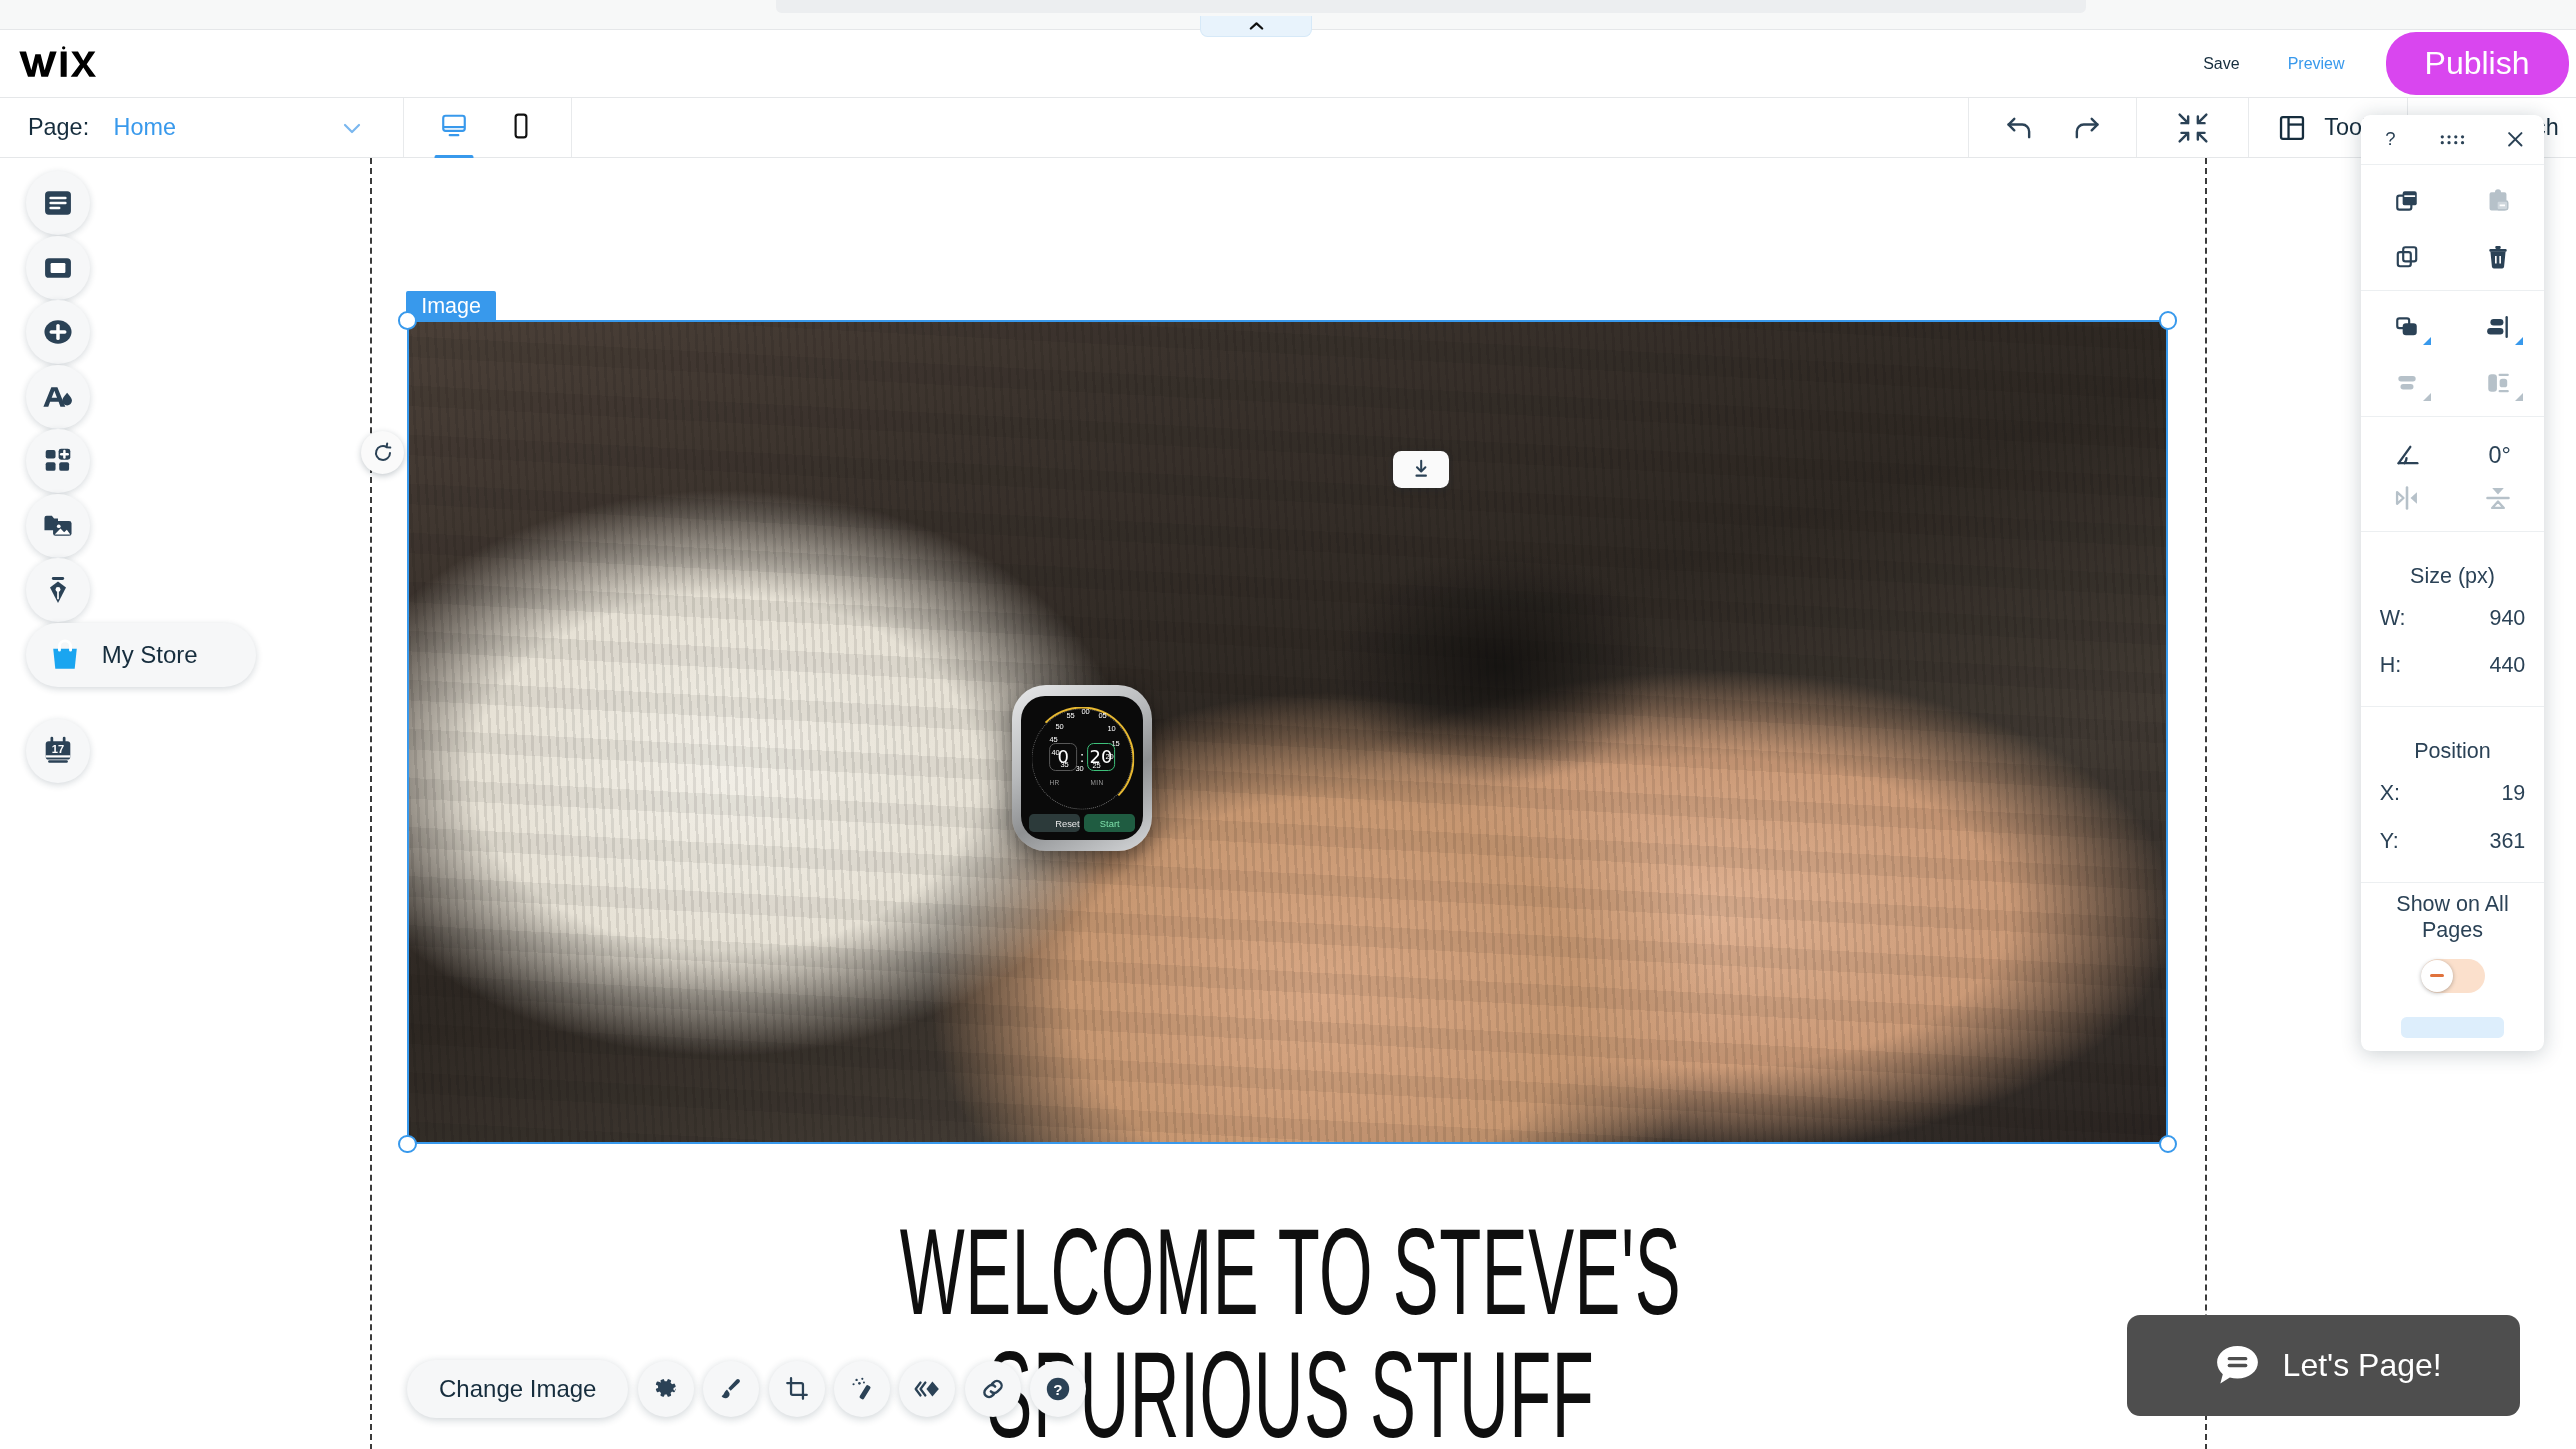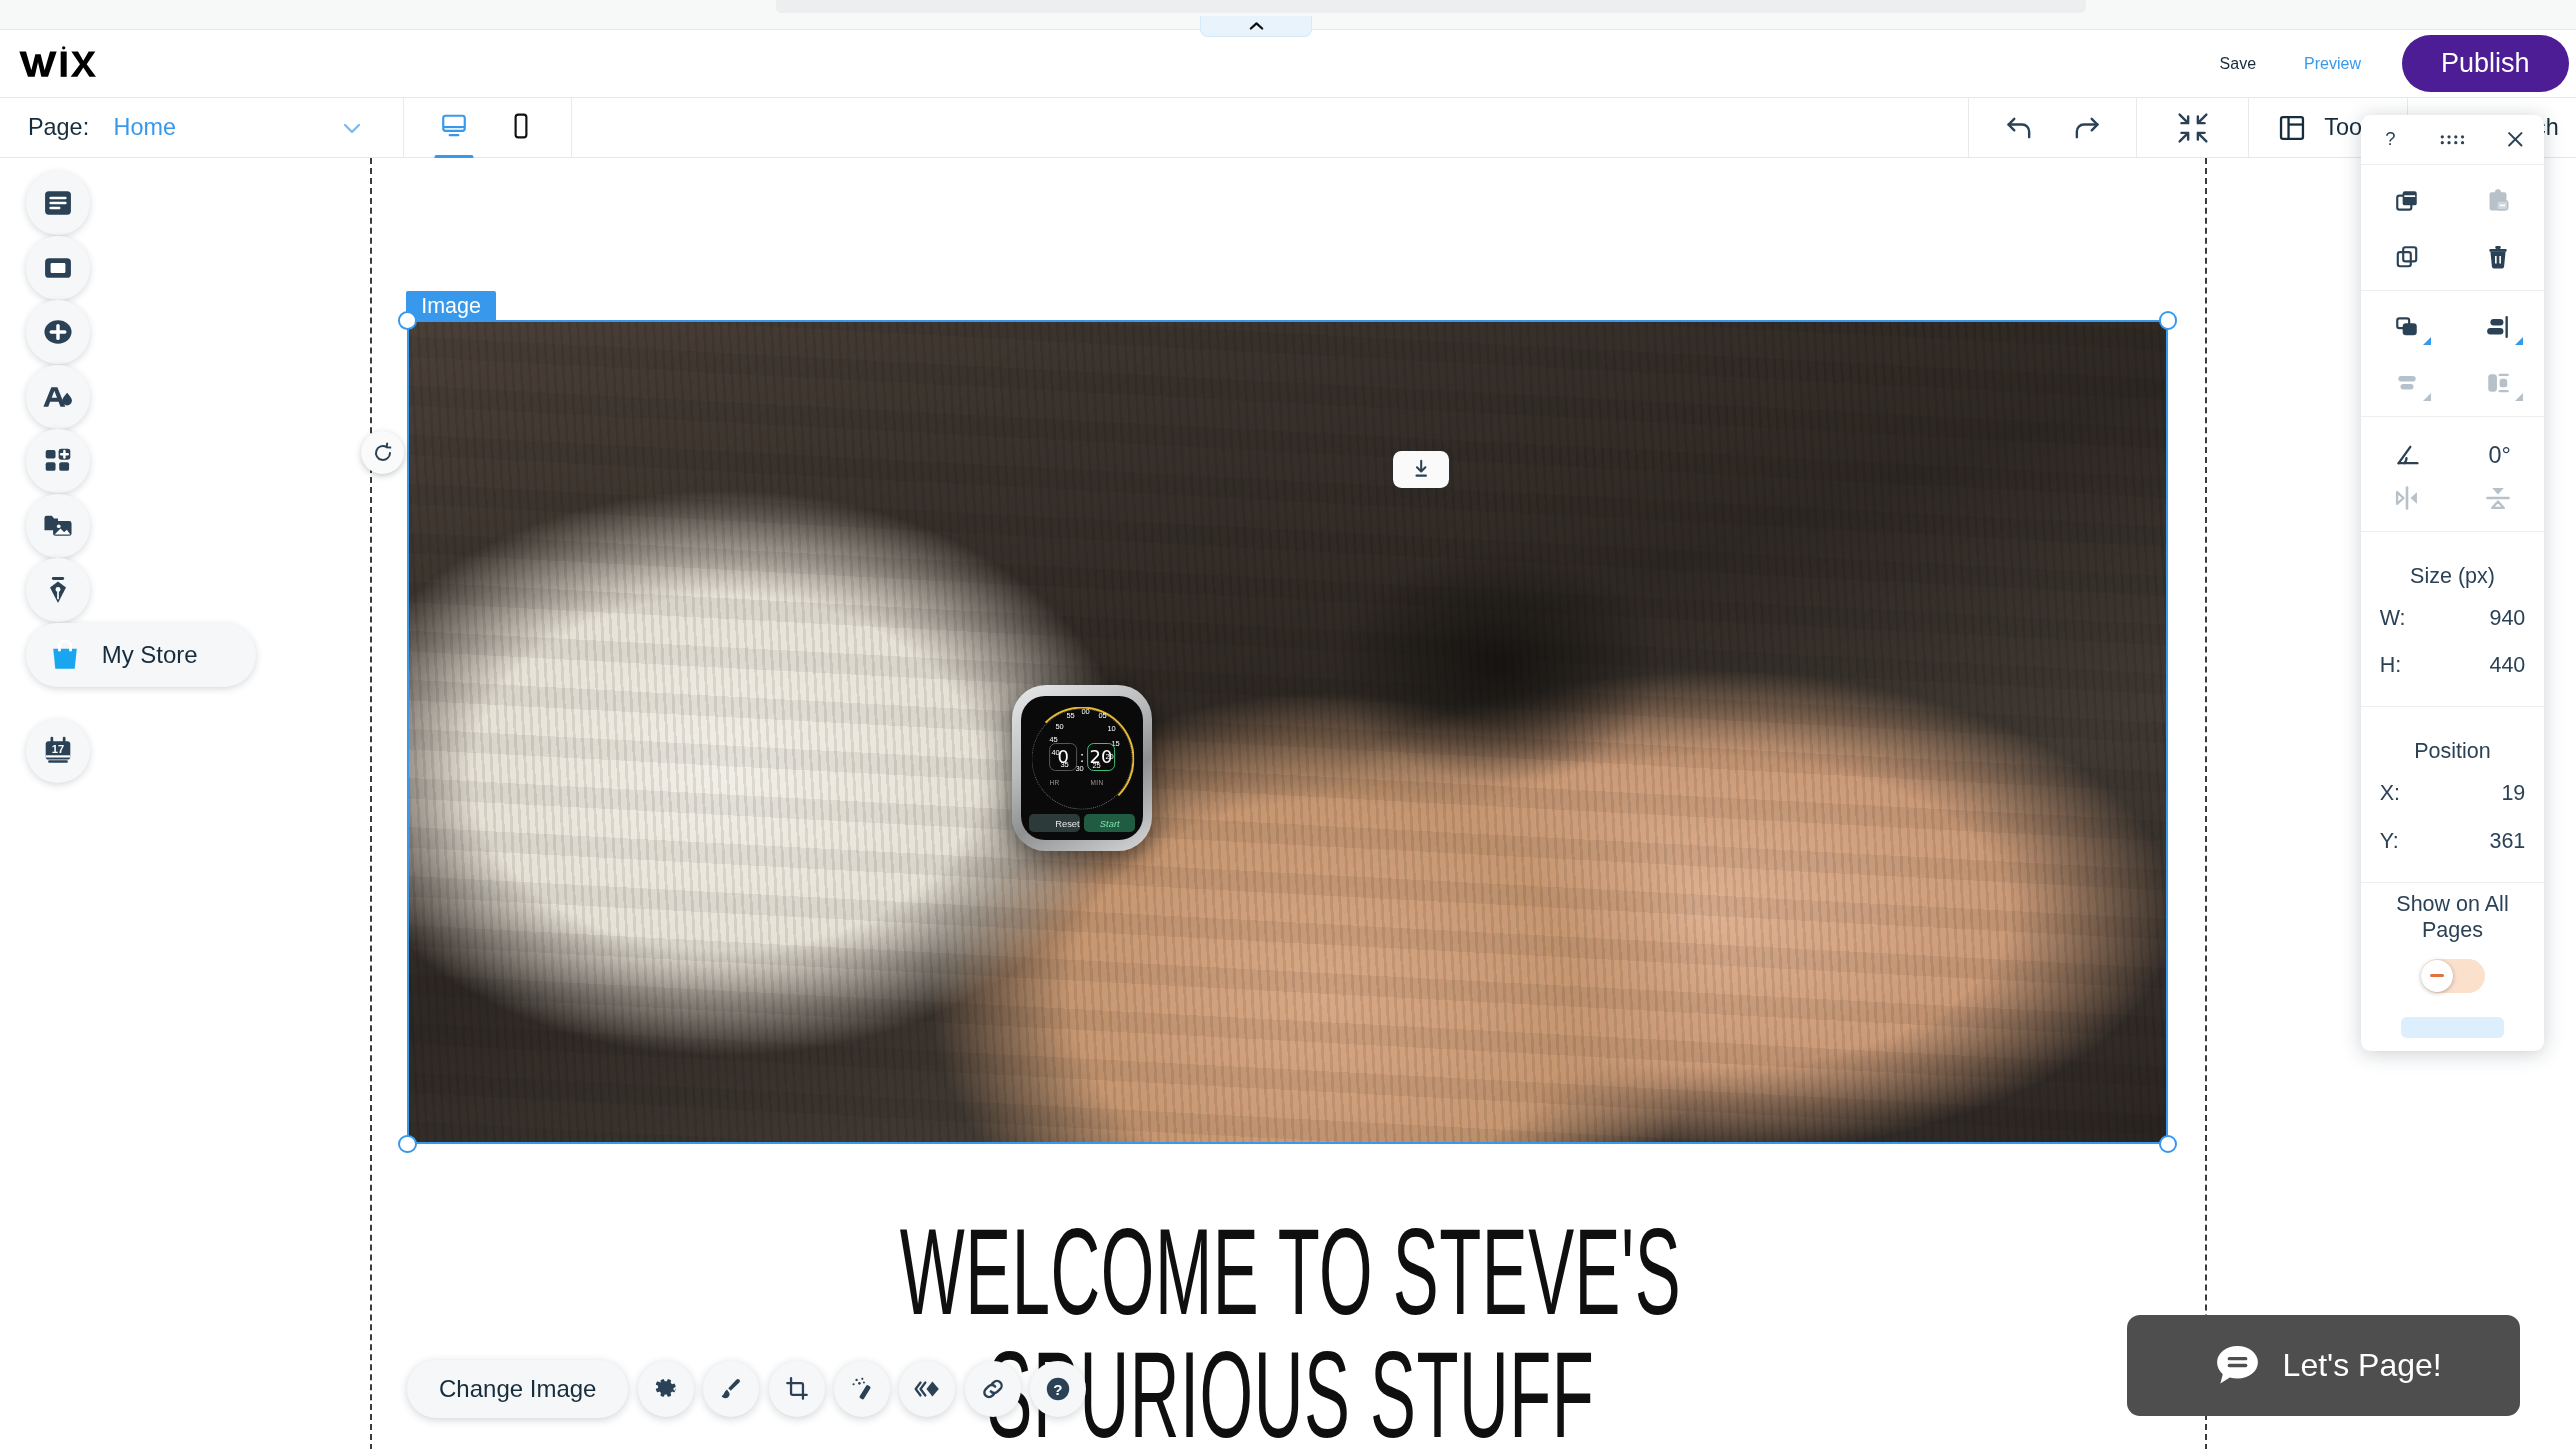--- a/index.html
+++ b/index.html
@@ -48,22 +48,22 @@
   .menu-item.upgrade { color: #b14fd8; }
   .menubar-right {
     margin-left: auto; display: flex; align-items: center; padding-right: 0px;
   }
   .action-link {
     font-size: 16px; color: #162d3d; padding: 7.5px 24px; cursor: pointer;
   }
   .action-link.preview { color: #3899ec; }
   .publish-btn {
     margin-left: 17px; margin-right: 7.5px;
-    background: #4c1d95; color: #ffffff;
-    font-size: 27px; border: none; border-radius: 30px;
+    background: #d946ef; color: #ffffff;
+    font-size: 32px; border: none; border-radius: 30px;
     padding: 13px 39px; cursor: pointer;
     font-family: "Liberation Sans", sans-serif;
   }
 
   
   .toolbar2 {
     position: absolute; left: 0; top: 98px; width: 2576px; height: 60px;
     background: #ffffff; border-bottom: 0.9px solid #e5e7e9;
     display: flex; align-items: stretch;
   }
@@ -188,21 +188,21 @@
   .w-tick { position: absolute; color: #fff; font-size: 7.5px; }
   .w-btns {
     position: absolute; left: 7.5px; right: 7.5px; bottom: 7.5px;
     display: flex; gap: 4.7px;
   }
   .w-btn {
     flex: 1; text-align: center; padding: 3.7px 0; border-radius: 4.7px;
     font-size: 9.4px; color: #e8e8e8;
   }
   .w-btn.reset { background: #2c3a3a; text-align: right; }
-  .w-btn.start { background: #1f5c41; color: #7fe2ac; font-style: italic; }
+  .w-btn.start { background: #1f5c41; color: #7fe2ac; }
 
   .img-label-badge {
     position: absolute; left: -2.8px; top: -31px; height: 31px;
     background: #3899ec; color: #ffffff;
     font-size: 21.5px; padding: 0 15px;
     display: flex; align-items: center; border-radius: 1.9px 1.9px 0 0;
   }
   .handle {
     position: absolute; width: 18.7px; height: 18.7px;
     background: #ffffff; border: 2.8px solid #3899ec; border-radius: 50%;

